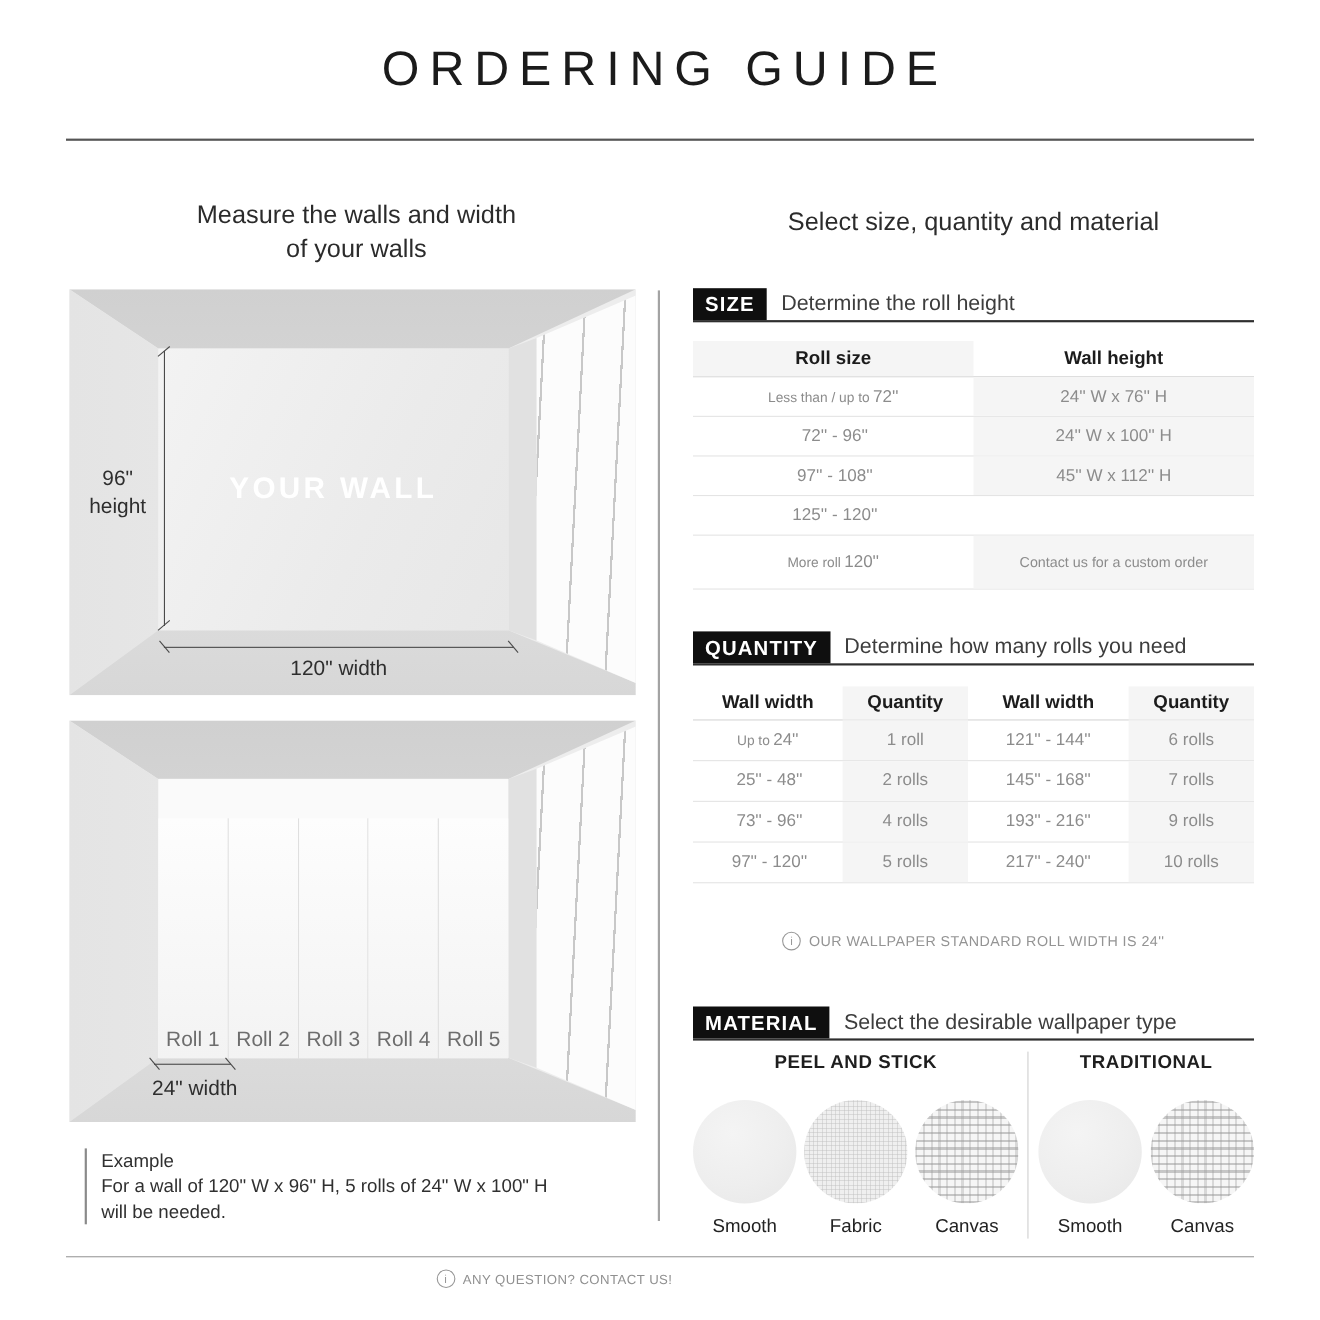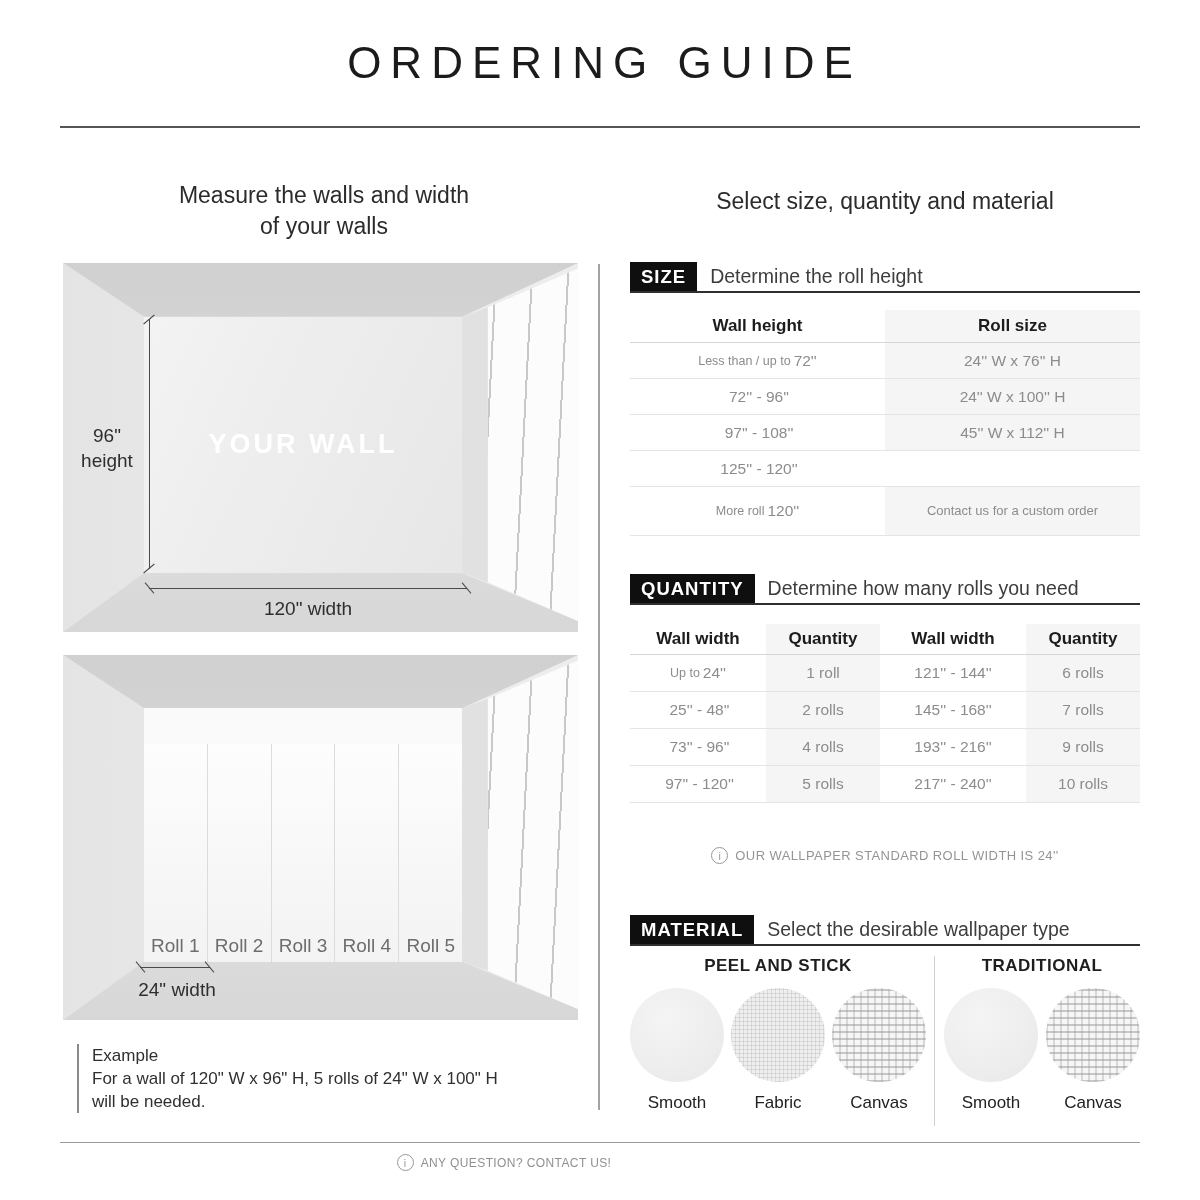--- a/index.html
+++ b/index.html
@@ -79,21 +79,21 @@
   .small-cell { font-size:13px; line-height:16px; max-width:180px; }
 
   .note-line { position:absolute; left:630px; width:510px; display:flex; align-items:center; justify-content:center;
     gap:7px; font-size:13px; letter-spacing:0.4px; color:#949494; }
   .info-i { width:15px; height:15px; min-width:15px; border:1.3px solid #979797; border-radius:50%;
     display:inline-flex; align-items:center; justify-content:center; font-size:10.5px; color:#979797; }
   .info-i::after { content:"i"; }
 
   
   .mat-group { position:absolute; top:956px; }
-  .mat-title { text-align:center; font-size:17px; font-weight:700; letter-spacing:0.5px; color:#1e1e1e; margin-bottom:12px; }
+  .mat-title { text-align:center; font-size:17px; font-weight:700; letter-spacing:0.5px; color:#1e1e1e; margin-bottom:24px; }
   .swatch-row { display:flex; justify-content:space-between; }
   .swatch { display:flex; flex-direction:column; align-items:center; }
   .circle { width:94px; height:94px; border-radius:50%; }
   .tex-smooth { background:radial-gradient(circle at 38% 32%, #f4f4f4 0%, #eeeeee 55%, #e7e7e7 100%); }
   .tex-fabric { background-color:#efefef;
     background-image:repeating-linear-gradient(0deg, rgba(190,190,190,.45) 0 1px, rgba(0,0,0,0) 1px 4px),
                      repeating-linear-gradient(90deg, rgba(190,190,190,.45) 0 1px, rgba(0,0,0,0) 1px 4px); }
   .tex-canvas { background-color:#f6f6f6;
     background-image:repeating-linear-gradient(0deg, rgba(150,150,150,.5) 0 2px, rgba(0,0,0,0) 2px 7px),
                      repeating-linear-gradient(90deg, rgba(160,160,160,.35) 0 2px, rgba(0,0,0,0) 2px 7px); }
@@ -180,22 +180,22 @@
     <div>will be needed.</div>
   </div>
 
   <div class="section-head" style="top:262px;">
     <span class="badge">SIZE</span>
     <span class="section-sub">Determine the roll height</span>
   </div>
 
   <div class="tbl" style="top:310px;">
     <div class="trow head size-grid" style="height:32px;">
+      <div class="cell alt">Roll size</div>
       <div class="cell">Wall height</div>
-      <div class="cell alt">Roll size</div>
     </div>
     <div class="trow size-grid" style="height:35px;">
       <div class="cell">
           <span class="pre">Less than / up to </span>
           <span>72''</span>
         </div>
       <div class="cell alt">24'' W x 76'' H</div>
     </div>
     <div class="trow size-grid" style="height:35px;">
       <div class="cell">

